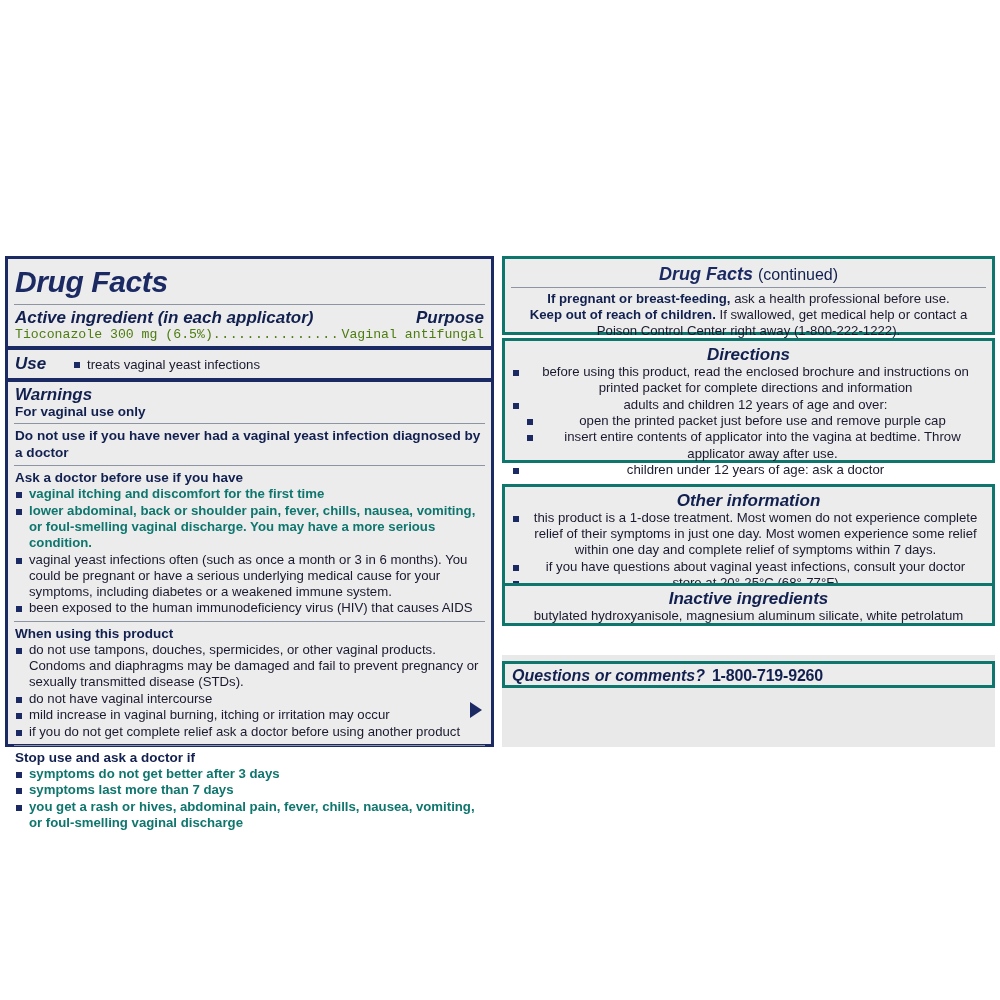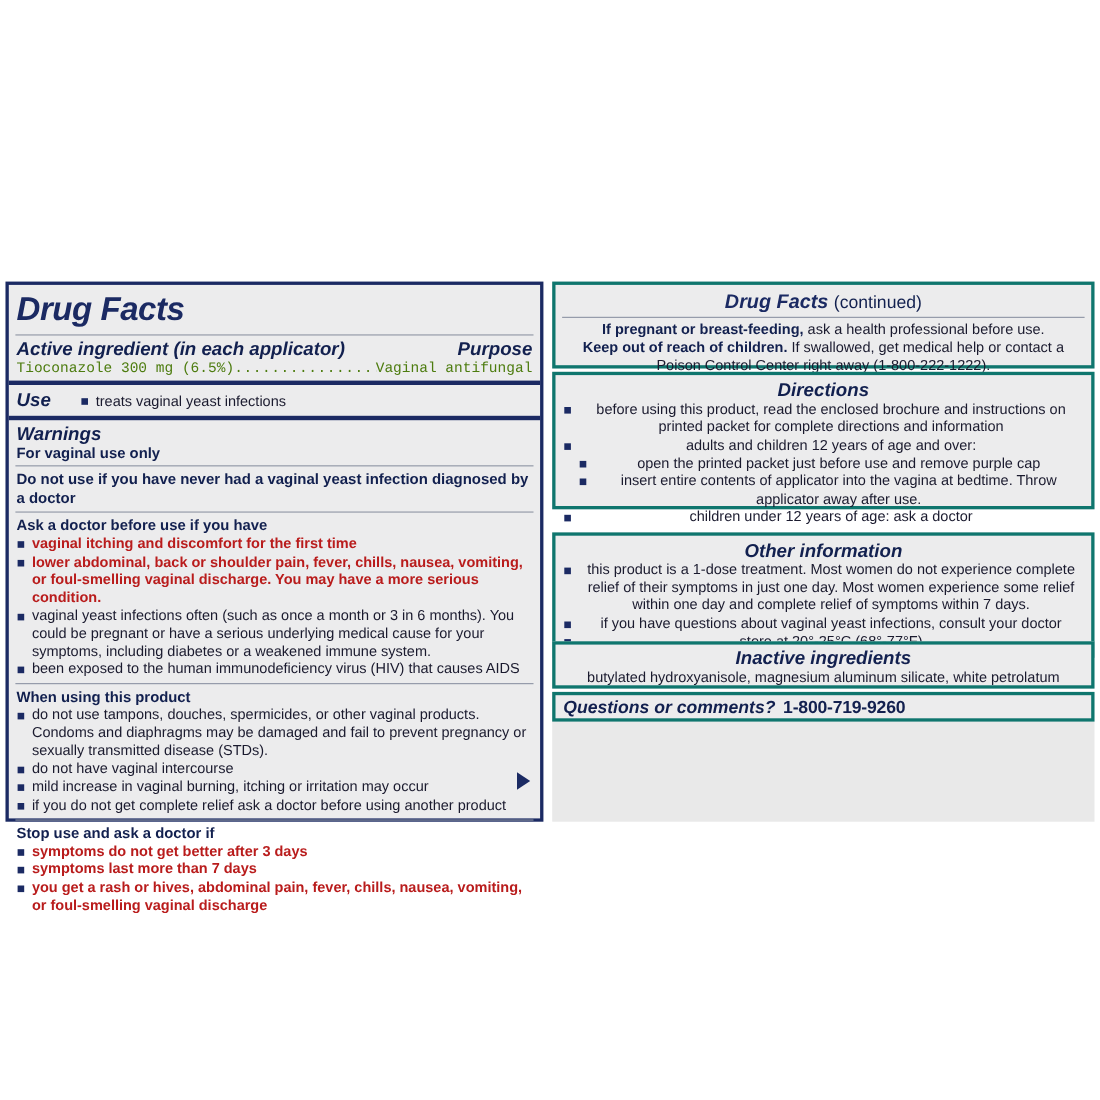--- a/index.html
+++ b/index.html
@@ -104,21 +104,21 @@
 
   .body-t {
     font-size: 13.2px;
     color: #1a1a2e;
     line-height: 1.22;
   }
 
   .body-b {
     font-size: 13.2px;
     font-weight: bold;
-    color: #b91c1c;
+    color: #0f766e;
     line-height: 1.22;
   }
 
   .pad {
     padding: 4px 7px 5px 7px;
   }
 
   .rule-thin {
     border-top: 1px solid #8d94a3;
     height: 0;
@@ -367,21 +367,21 @@
     </div>
   </div>
 
   <div class="rbox" style="top:583px; height:43px;">
     <div style="padding:3px 7px 4px 7px;">
       <div class="hd">Inactive ingredients</div>
       <div class="body-t">butylated hydroxyanisole, magnesium aluminum silicate, white petrolatum</div>
     </div>
   </div>
 
-  <div class="rbox" style="top:629px; height:27px;">
+  <div class="rbox" style="top:661px; height:27px;">
     <div style="padding:3px 7px 3px 7px;">
       <div class="qline">
         <span class="hd" style="font-size:16px;">Questions or comments?</span>
         <span class="num">1-800-719-9260</span>
       </div>
     </div>
   </div>
 
 </div>
 

